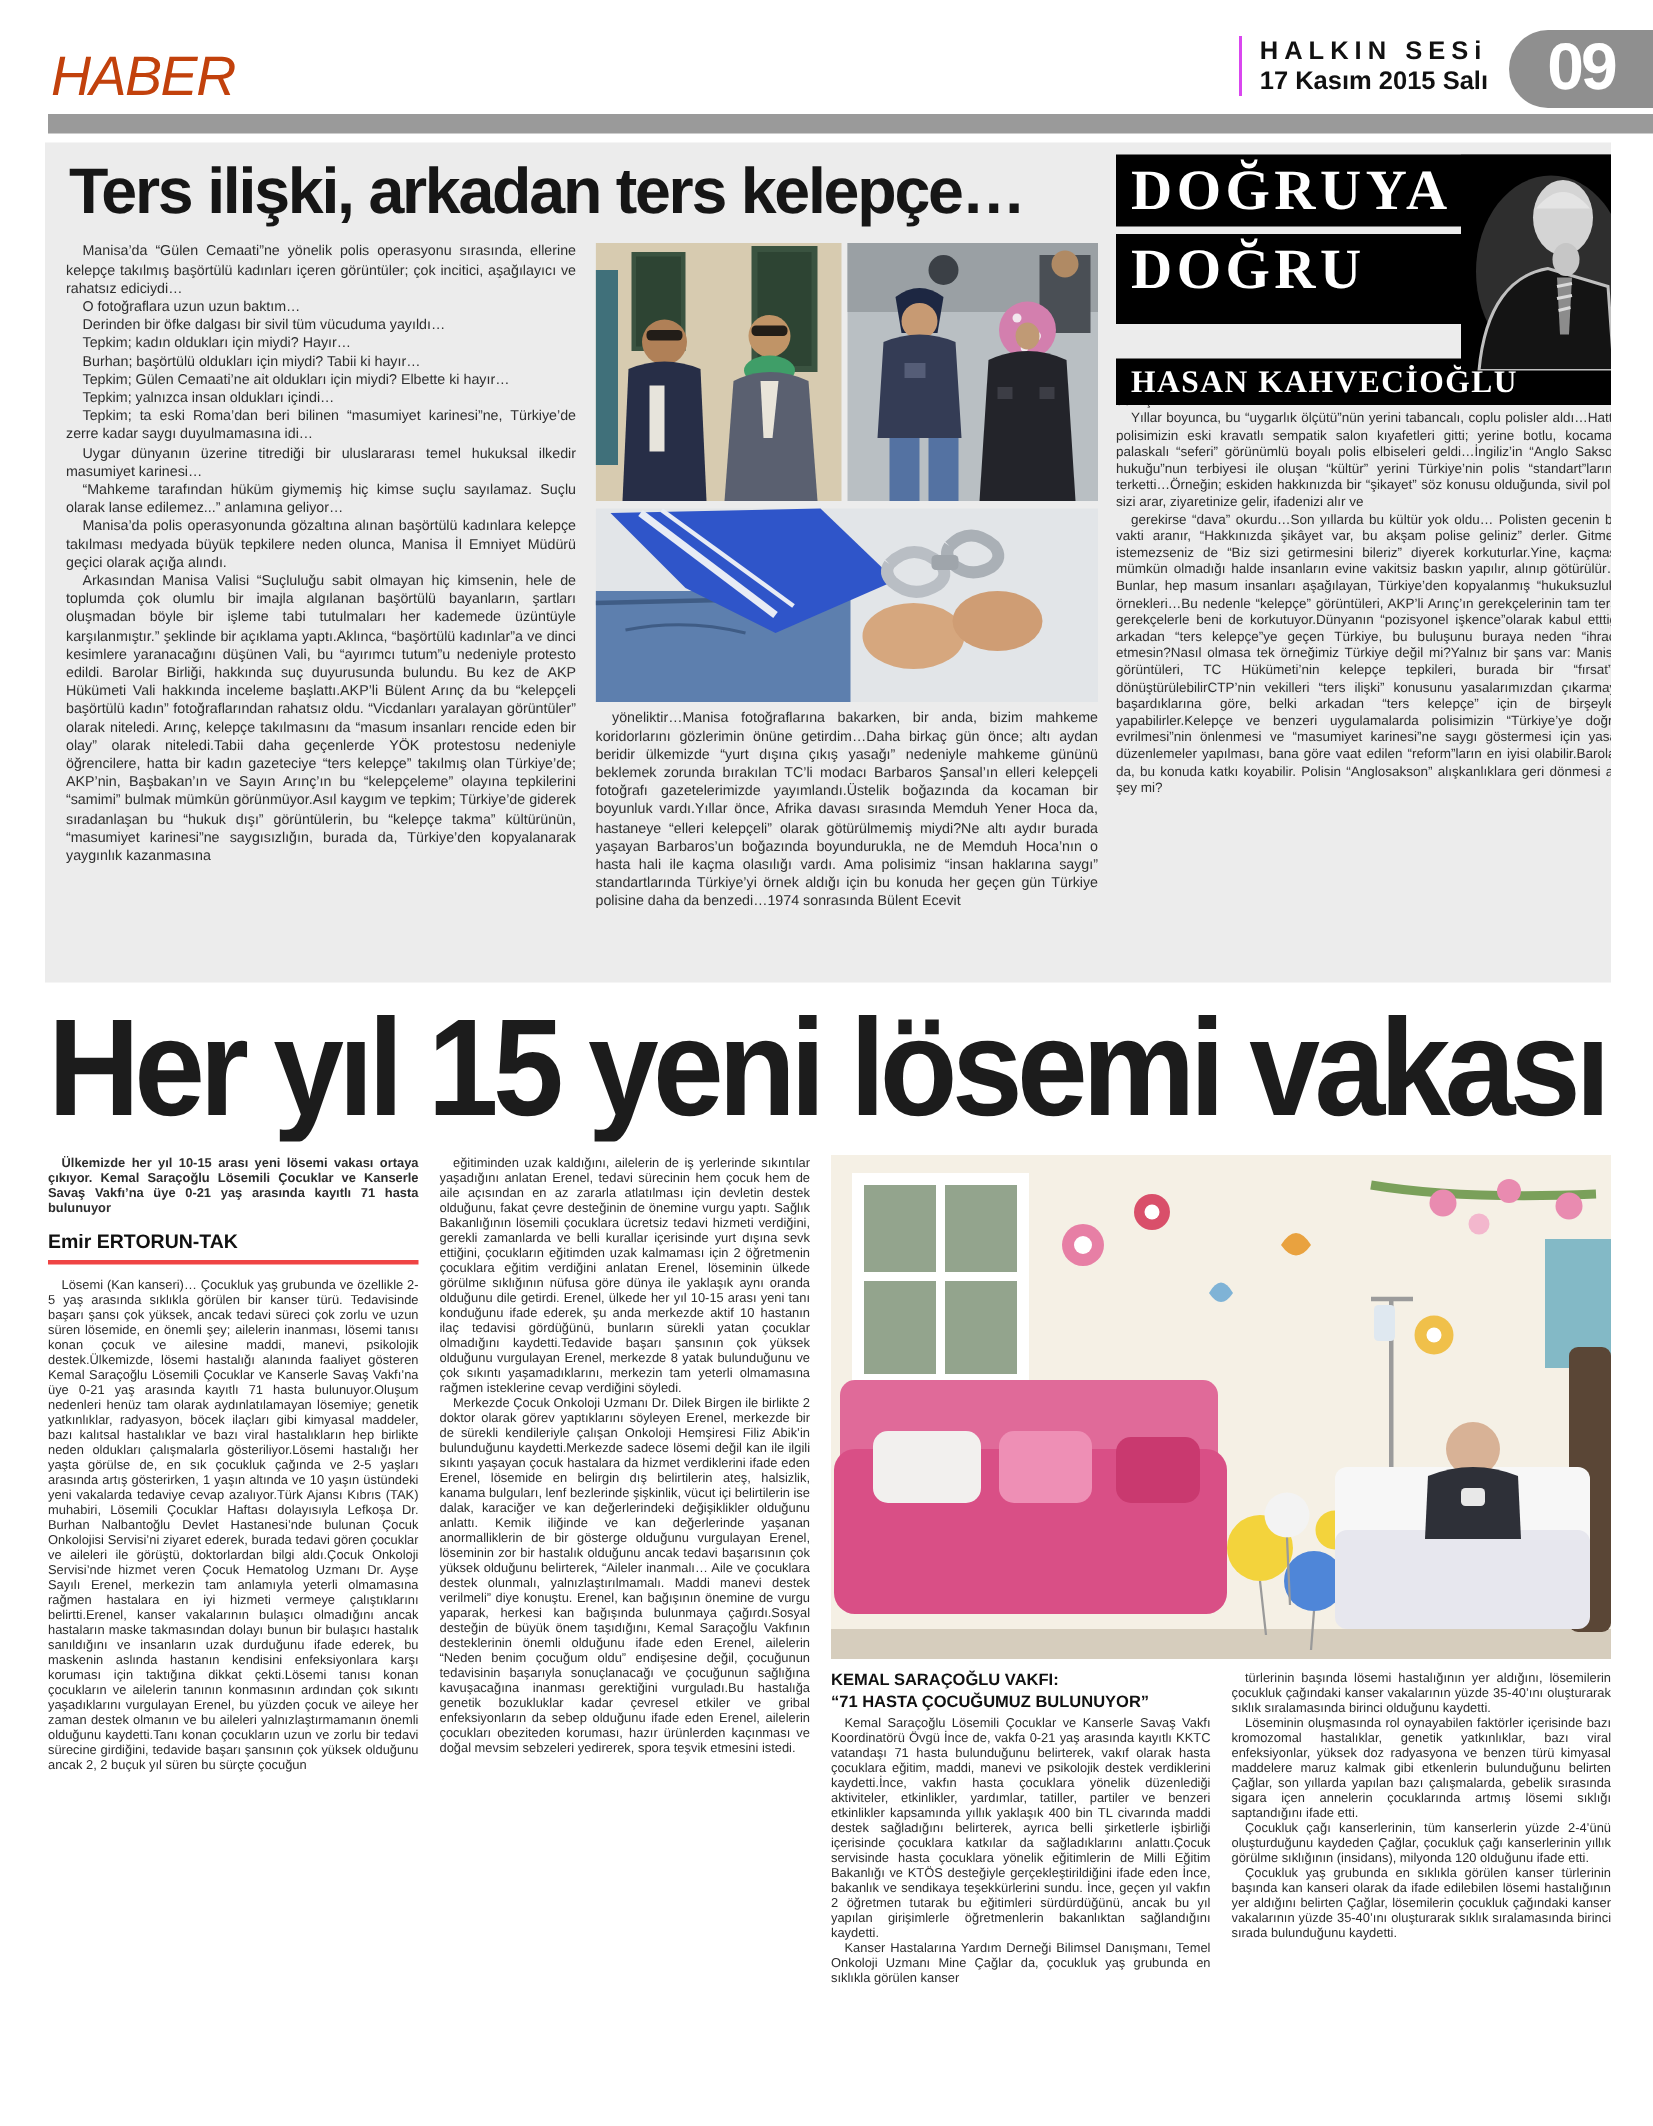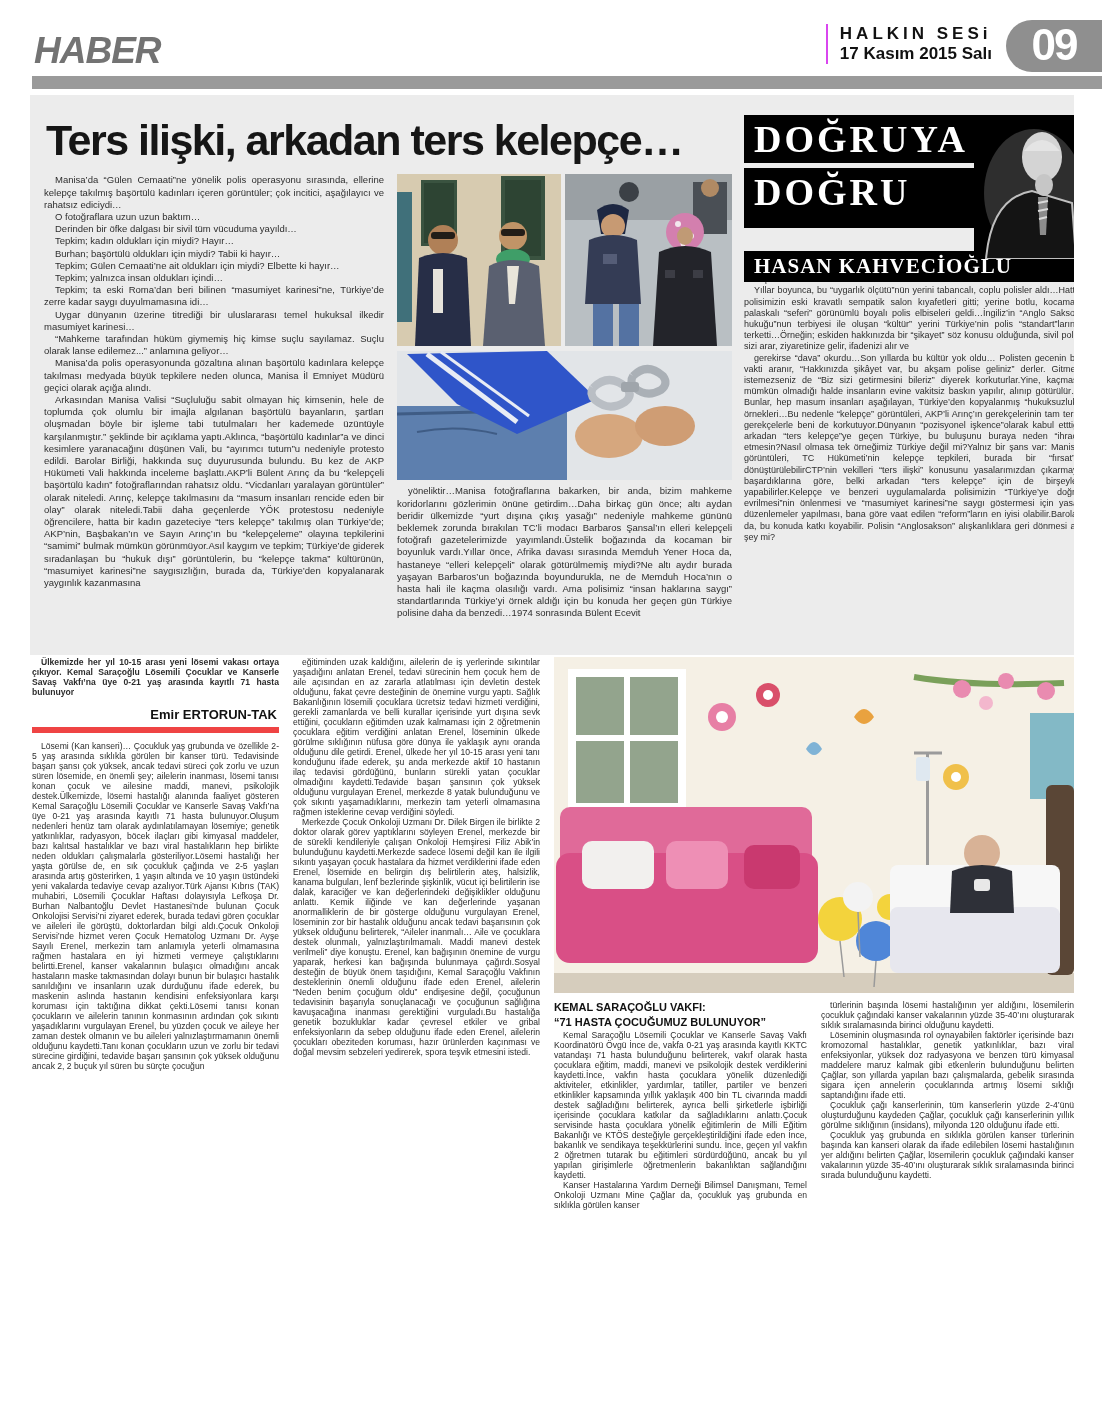--- a/index.html
+++ b/index.html
@@ -2,33 +2,33 @@
 <html><head>
 <meta charset="utf-8">
 <style>
   * { margin:0; padding:0; box-sizing:border-box; }
   body { background:#fff; }
   .page { position:relative; width:1102px; height:1417px; background:#fff; overflow:hidden;
           font-family:"Liberation Sans", sans-serif; color:#222; }
 
   
   .header { position:relative; height:76px; padding:0 0 0 32px; }
-  .haber { position:absolute; left:34px; bottom:4px; font-size:37px; font-weight:bold; font-style:italic;
-           letter-spacing:-1px; color:#737373;margin-top:16px; }
+  .haber { position:absolute; left:34px; bottom:4px; font-size:37px; font-weight:normal; font-style:italic;
+           letter-spacing:-1px; color:#c2410c;margin-top:16px; }
   .mast { position:absolute; right:110px; top:24px; text-align:left; border-left:2px solid #d946ef; padding-left:12px; }
   .mast-name { font-size:17px; font-weight:bold; letter-spacing:4px; color:#111; line-height:1.2; }
   .mast-date { font-size:17px; font-weight:bold; color:#111; }
   .pagenum { position:absolute; right:0; top:20px; width:96px; height:52px; background:#8f8f8f;
              border-radius:30px 0 0 30px; color:#fff; font-size:44px; font-weight:bold; text-align:center;
              line-height:50px; letter-spacing:-2px; }
   .rule-bar { height:13px; background:#9a9a9a; margin-left:32px; }
 
   
   .top-panel { position:relative; margin:6px 28px 0 30px; height:560px; background:#ececec;
-               padding:20px 10px 8px 14px; display:flex; gap:12px; overflow:hidden; }
+               padding:8px 10px 8px 14px; display:flex; gap:12px; overflow:hidden; }
   .top-left { width:688px; }
   .top-headline { font-size:43px; font-weight:bold; letter-spacing:-1.5px; color:#161616;
                   line-height:1.1; margin:2px 0 10px 2px; white-space:nowrap; }
   .top-cols { display:flex; gap:13px; }
   .tcol p { text-indent:11px; text-align:justify; color:#2e2e2e; }
   .tcol1 { width:340px; height:492px; overflow:hidden; }
   .tcol1 p, .tcol2 p { font-size:9.5px; line-height:12.2px; }
   .tcol2 { width:335px; height:492px; overflow:hidden; }
   .collage { width:335px; height:306px; margin-bottom:5px; }
   .collage svg { display:block; }
@@ -41,22 +41,22 @@
   .columnist-photo { position:absolute; right:0; top:0; z-index:2; }
   .tcol3 { width:336px; height:400px; overflow:hidden; }
   .tcol3 p { font-size:9px; line-height:11.2px; text-indent:10px; text-align:justify; color:#2e2e2e; }
 
   
   .big-headline { margin:8px 28px 4px 32px; }
   .bot-row { margin:2px 28px 0 32px; display:flex; gap:14px; height:652px; overflow:hidden; }
   .bcol p { font-size:8.6px; line-height:10px; text-align:justify; text-indent:9px; color:#2d2d2d; }
   .bcol1 { width:253px; }
   .lede { font-size:15.5px; line-height:20px; font-weight:bold; color:#1c1c1c; }
-  .byline { text-align:right; font-size:13px; font-weight:bold; color:#111; padding:10px 2px 5px 0;
-            border-bottom:6px solid #ef4444; margin-bottom:8px; }
+  .byline { text-align:left; font-size:13px; font-weight:bold; color:#111; padding:10px 2px 5px 0;
+            border-bottom:3px solid #ef4444; margin-bottom:8px; }
   .b1-body { height:480px; overflow:hidden; }
   .bcol2 { width:253px; height:652px; overflow:hidden; }
   .bright { flex:1; }
   .hospital { width:100%; height:336px; margin-bottom:7px; }
   .bright-cols { display:flex; gap:14px; height:308px; overflow:hidden; }
   .bcol3, .bcol4 { width:253px; overflow:hidden; }
   .photo-caption { font-size:11px; font-weight:bold; line-height:14.5px; color:#111; margin-bottom:1px; }
 </style>
 </head>
 <body>
@@ -174,20 +174,25 @@
       </div>
       <div class="tcol3">
         <p>ülkemize geldiğinde “En hayran kaldığım şey, polisinizin silah taşımaması oldu” demişti…</p>
         <p>Yıllar boyunca, bu “uygarlık ölçütü”nün yerini tabancalı, coplu polisler aldı…Hatta polisimizin eski kravatlı sempatik salon kıyafetleri gitti; yerine botlu, kocaman palaskalı “seferi” görünümlü boyalı polis elbiseleri geldi…İngiliz’in “Anglo Sakson hukuğu”nun terbiyesi ile oluşan “kültür” yerini Türkiye’nin polis “standart”larına terketti…Örneğin; eskiden hakkınızda bir “şikayet” söz konusu olduğunda, sivil polis sizi arar, ziyaretinize gelir, ifadenizi alır ve</p>
         <p>gerekirse “dava” okurdu…Son yıllarda bu kültür yok oldu… Polisten gecenin bir vakti aranır, “Hakkınızda şikâyet var, bu akşam polise geliniz” derler. Gitmek istemezseniz de “Biz sizi getirmesini bileriz” diyerek korkuturlar.Yine, kaçması mümkün olmadığı halde insanların evine vakitsiz baskın yapılır, alınıp götürülür…Bunlar, hep masum insanları aşağılayan, Türkiye’den kopyalanmış “hukuksuzluk” örnekleri…Bu nedenle “kelepçe” görüntüleri, AKP’li Arınç’ın gerekçelerinin tam tersi gerekçelerle beni de korkutuyor.Dünyanın “pozisyonel işkence”olarak kabul etttiği arkadan “ters kelepçe”ye geçen Türkiye, bu buluşunu buraya neden “ihraç” etmesin?Nasıl olmasa tek örneğimiz Türkiye değil mi?Yalnız bir şans var: Manisa görüntüleri, TC Hükümeti’nin kelepçe tepkileri, burada bir “fırsat”a dönüştürülebilirCTP’nin vekilleri “ters ilişki” konusunu yasalarımızdan çıkarmayı başardıklarına göre, belki arkadan “ters kelepçe” için de birşeyler yapabilirler.Kelepçe ve benzeri uygulamalarda polisimizin “Türkiye’ye doğru evrilmesi”nin önlenmesi ve “masumiyet karinesi”ne saygı göstermesi için yasal düzenlemeler yapılması, bana göre vaat edilen “reform”ların en iyisi olabilir.Barolar da, bu konuda katkı koyabilir. Polisin “Anglosakson” alışkanlıklara geri dönmesi az şey mi?</p>
       </div>
     </div>
   </section>
 
   <section>
+    <div class="big-headline">
+      <svg width="1042" height="98" viewBox="0 0 1042 98">
+        <text x="0" y="80" font-family="Liberation Sans, sans-serif" font-weight="bold" font-size="92" letter-spacing="-4" fill="#1c1c1c" textLength="1038" lengthAdjust="spacingAndGlyphs">Her yıl 15 yeni lösemi vakası</text>
+      </svg>
+    </div>
 
     <div class="bot-row">
       <div class="bcol bcol1">
         <p class="lede">Ülkemizde her yıl 10-15 arası yeni lösemi vakası ortaya çıkıyor. Kemal Saraçoğlu Lösemili Çocuklar ve Kanserle Savaş Vakfı’na üye 0-21 yaş arasında kayıtlı 71 hasta bulunuyor</p>
         <div class="byline">Emir ERTORUN-TAK</div>
         <div class="b1-body">
           <p>Lösemi (Kan kanseri)… Çocukluk yaş grubunda ve özellikle 2-5 yaş arasında sıklıkla görülen bir kanser türü. Tedavisinde başarı şansı çok yüksek, ancak tedavi süreci çok zorlu ve uzun süren lösemide, en önemli şey; ailelerin inanması, lösemi tanısı konan çocuk ve ailesine maddi, manevi, psikolojik destek.Ülkemizde, lösemi hastalığı alanında faaliyet gösteren Kemal Saraçoğlu Lösemili Çocuklar ve Kanserle Savaş Vakfı’na üye 0-21 yaş arasında kayıtlı 71 hasta bulunuyor.Oluşum nedenleri henüz tam olarak aydınlatılamayan lösemiye; genetik yatkınlıklar, radyasyon, böcek ilaçları gibi kimyasal maddeler, bazı kalıtsal hastalıklar ve bazı viral hastalıkların hep birlikte neden oldukları çalışmalarla gösteriliyor.Lösemi hastalığı her yaşta görülse de, en sık çocukluk çağında ve 2-5 yaşları arasında artış gösterirken, 1 yaşın altında ve 10 yaşın üstündeki yeni vakalarda tedaviye cevap azalıyor.Türk Ajansı Kıbrıs (TAK) muhabiri, Lösemili Çocuklar Haftası dolayısıyla Lefkoşa Dr. Burhan Nalbantoğlu Devlet Hastanesi’nde bulunan Çocuk Onkolojisi Servisi’ni ziyaret ederek, burada tedavi gören çocuklar ve aileleri ile görüştü, doktorlardan bilgi aldı.Çocuk Onkoloji Servisi’nde hizmet veren Çocuk Hematolog Uzmanı Dr. Ayşe Sayılı Erenel, merkezin tam anlamıyla yeterli olmamasına rağmen hastalara en iyi hizmeti vermeye çalıştıklarını belirtti.Erenel, kanser vakalarının bulaşıcı olmadığını ancak hastaların maske takmasından dolayı bunun bir bulaşıcı hastalık sanıldığını ve insanların uzak durduğunu ifade ederek, bu maskenin aslında hastanın kendisini enfeksiyonlara karşı koruması için taktığına dikkat çekti.Lösemi tanısı konan çocukların ve ailelerin tanının konmasının ardından çok sıkıntı yaşadıklarını vurgulayan Erenel, bu yüzden çocuk ve aileye her zaman destek olmanın ve bu aileleri yalnızlaştırmamanın önemli olduğunu kaydetti.Tanı konan çocukların uzun ve zorlu bir tedavi sürecine girdiğini, tedavide başarı şansının çok yüksek olduğunu ancak 2, 2 buçuk yıl süren bu sürçte çocuğun</p>
         </div>
       </div>
 

